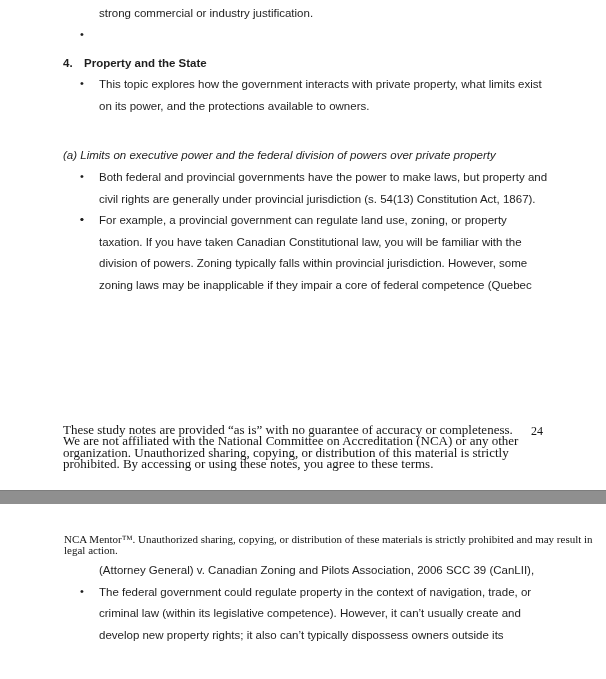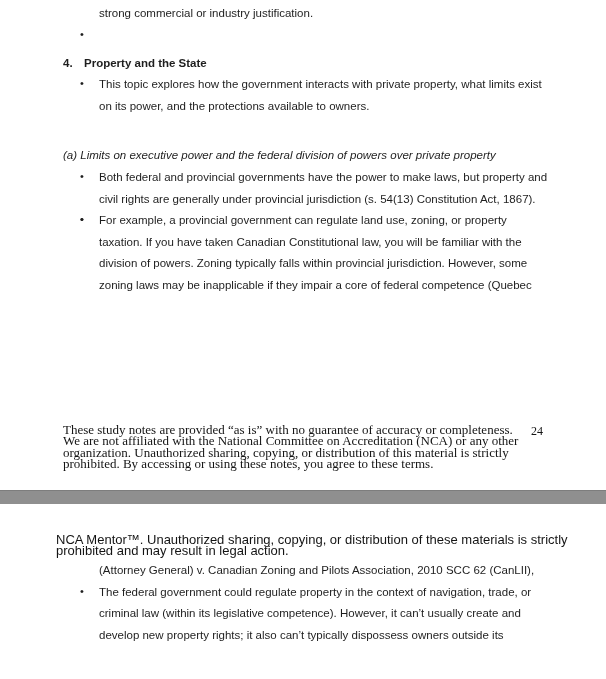--- a/index.html
+++ b/index.html
@@ -28,22 +28,22 @@
   }
   .pagenum {
     position:absolute; left:531px; top:424px;
     font-family:"Liberation Serif", serif; font-size:12px; color:#141414;
   }
   .page-gap {
     position:absolute; left:0; top:490px; width:606px; height:13px;
     border-top:1px solid #7d7d7d;
   }
   .p2-header {
-    position:absolute; left:56px; top:534px; width:530px;
-    font-family:Liberation Sans, sans-serif; font-size:13px; line-height:11.3px; color:#141414;
+    position:absolute; left:64px; top:534px; width:530px;
+    font-family:Liberation Serif, serif; font-size:11px; line-height:11.3px; color:#141414;
   }
 </style>
 </head>
 <body>
 
 <div>
   <div class="main-text main1">
 
     <p class="indent">strong commercial or industry justification.</p>
 
@@ -83,21 +83,21 @@
 </div>
 
 <div class="page-gap" style="background: rgb(143, 143, 143);"></div>
 
 <div>
   <div class="p2-header">NCA Mentor™. Unauthorized sharing, copying, or distribution of these materials is strictly prohibited and may result in legal action.</div>
 
   <div class="main-text main2">
 
     <p class="indent">
-      <span class="italic">(Attorney General) v. Canadian Zoning and Pilots Association</span><span>, 2010 SCC 62 (CanLII),</span>
+      <span class="italic">(Attorney General) v. Canadian Zoning and Pilots Association</span><span>, 2006 SCC 39 (CanLII),</span>
     </p>
 
     <div class="bullet">
       <span class="marker">•</span>
       <span>The federal government could regulate property in the context of navigation, trade, or criminal law (within its legislative competence). However, it can’t usually create and develop new property rights; it also can’t typically dispossess owners outside its</span>
     </div>
 
   </div>
 </div>
 

